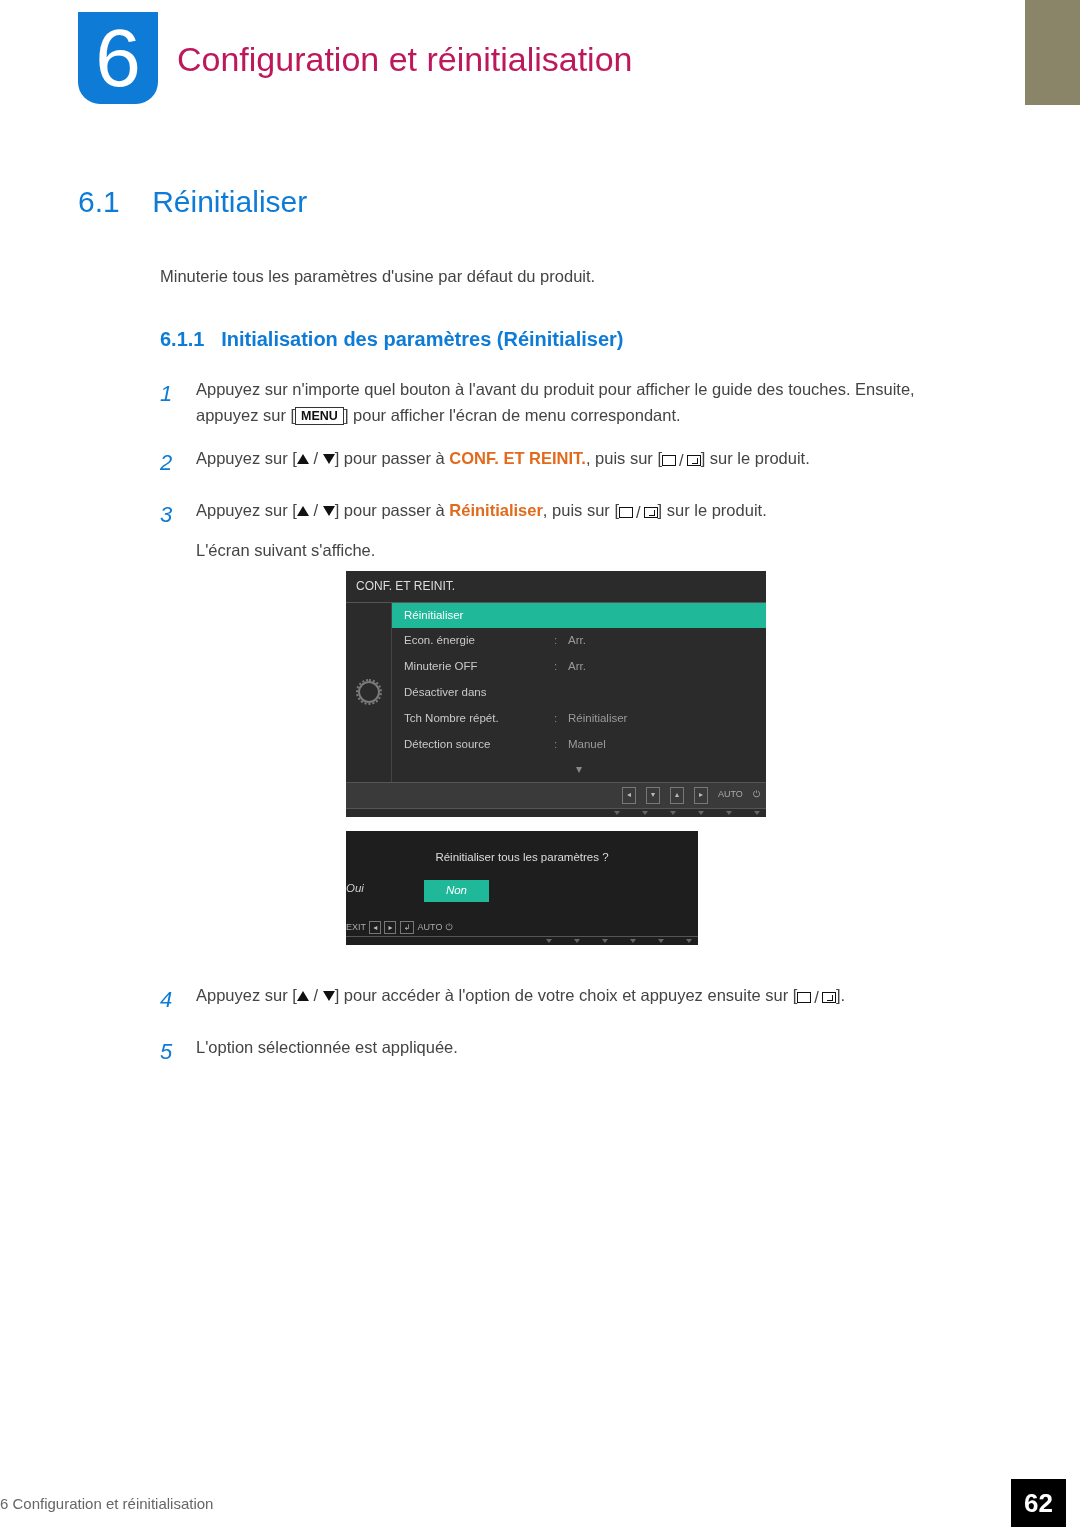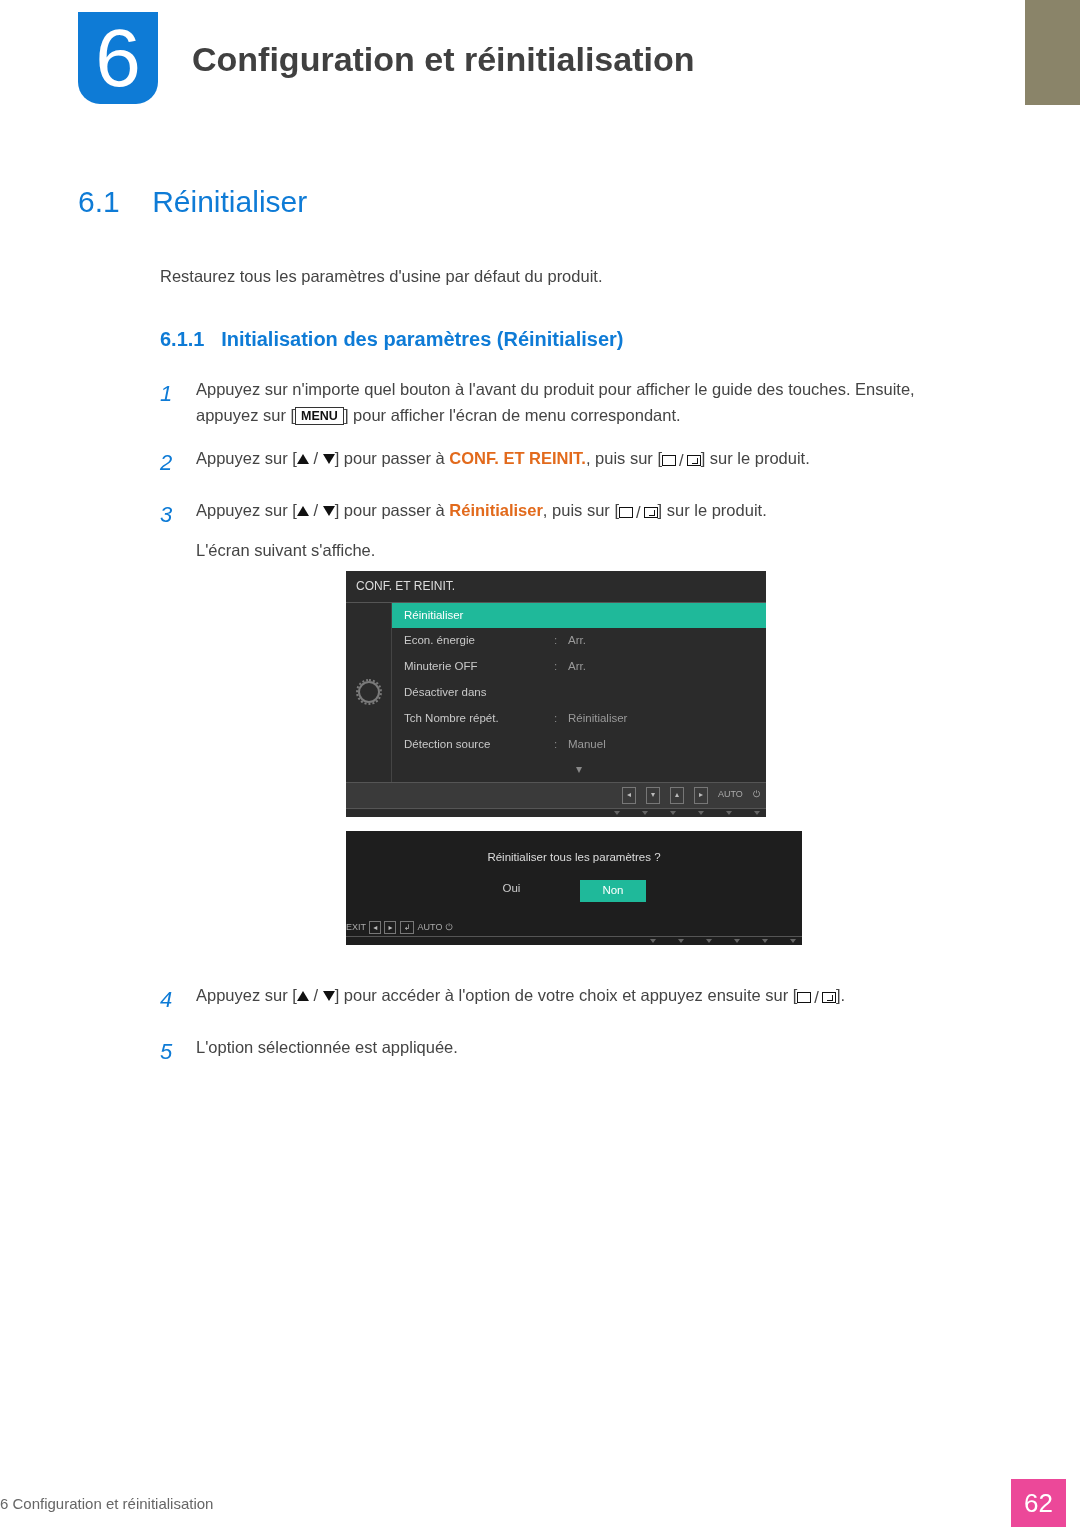--- a/index.html
+++ b/index.html
@@ -29,25 +29,25 @@
     color: #fff;
     font-size: 82px;
     font-weight: 300;
     display: flex;
     align-items: center;
     justify-content: center;
     line-height: 1;
   }
   .chapter-title {
     position: absolute;
-    left: 192px;
+    left: 177px;
     top: 40px;
     font-size: 34px;
-    color: #404040;
-    font-weight: 700;
+    color: #be185d;
+    font-weight: 400;
   }
   .content {
     position: absolute;
     left: 78px;
     top: 185px;
     width: 900px;
   }
   .sect-num {
     color: #0e7bd6;
     font-size: 30px;
@@ -236,83 +236,83 @@
     justify-content: flex-end;
     gap: 22px;
   }
   .nav-dots span {
     width: 0; height: 0;
     border-left: 3px solid transparent;
     border-right: 3px solid transparent;
     border-top: 4px solid #666;
   }
   .osd2 {
-    width: 456px;
+    width: 352px;
     background: #1e1e1e;
     color: #ccc;
     margin-top: 14px;
     font-size: 11.5px;
   }
   .osd2 .q {
     text-align: center;
     padding: 18px 10px 14px;
     color: #ddd;
   }
   .osd2 .opts {
     display: flex;
-    justify-content: center;
     gap: 60px;
     padding-bottom: 16px;
+    font-style: italic;
   }
   .osd2 .opt-no {
     background: #1fb99a;
     color: #fff;
     padding: 2px 22px;
   }
   .page-footer {
     position: absolute;
     bottom: 0; left: 0; right: 14px;
     height: 48px;
     display: flex;
     align-items: center;
     justify-content: space-between;
   }
   .page-footer .ftxt {
     font-size: 15px;
     color: #666;
     margin-right: 12px;
   }
   .page-footer .pnum {
-    background: #ec4899;
+    background: #000000;
     color: #fff;
     width: 55px;
     height: 48px;
     display: flex;
     align-items: center;
     justify-content: center;
     font-size: 26px;
-    font-weight: 400;
+    font-weight: 700;
   }
 </style>
 </head>
 <body>
 
 <div class="sidebar"></div>
 
 <div class="chapter-tab">6</div>
 <div class="chapter-title">Configuration et réinitialisation</div>
 
 <div class="content">
 
   <div>
     <span class="sect-num">6.1</span>
     <span class="sect-title">Réinitialiser</span>
   </div>
 
-  <div class="intro">Restaurez tous les paramètres d'usine par défaut du produit.</div>
+  <div class="intro">Minuterie tous les paramètres d'usine par défaut du produit.</div>
 
   <div class="subsect">
     <span>6.1.1</span>&nbsp;&nbsp;
     <span>Initialisation des paramètres (Réinitialiser)</span>
   </div>
 
   <ol class="steps">
 
     <li>
       <span class="step-num">1</span>

